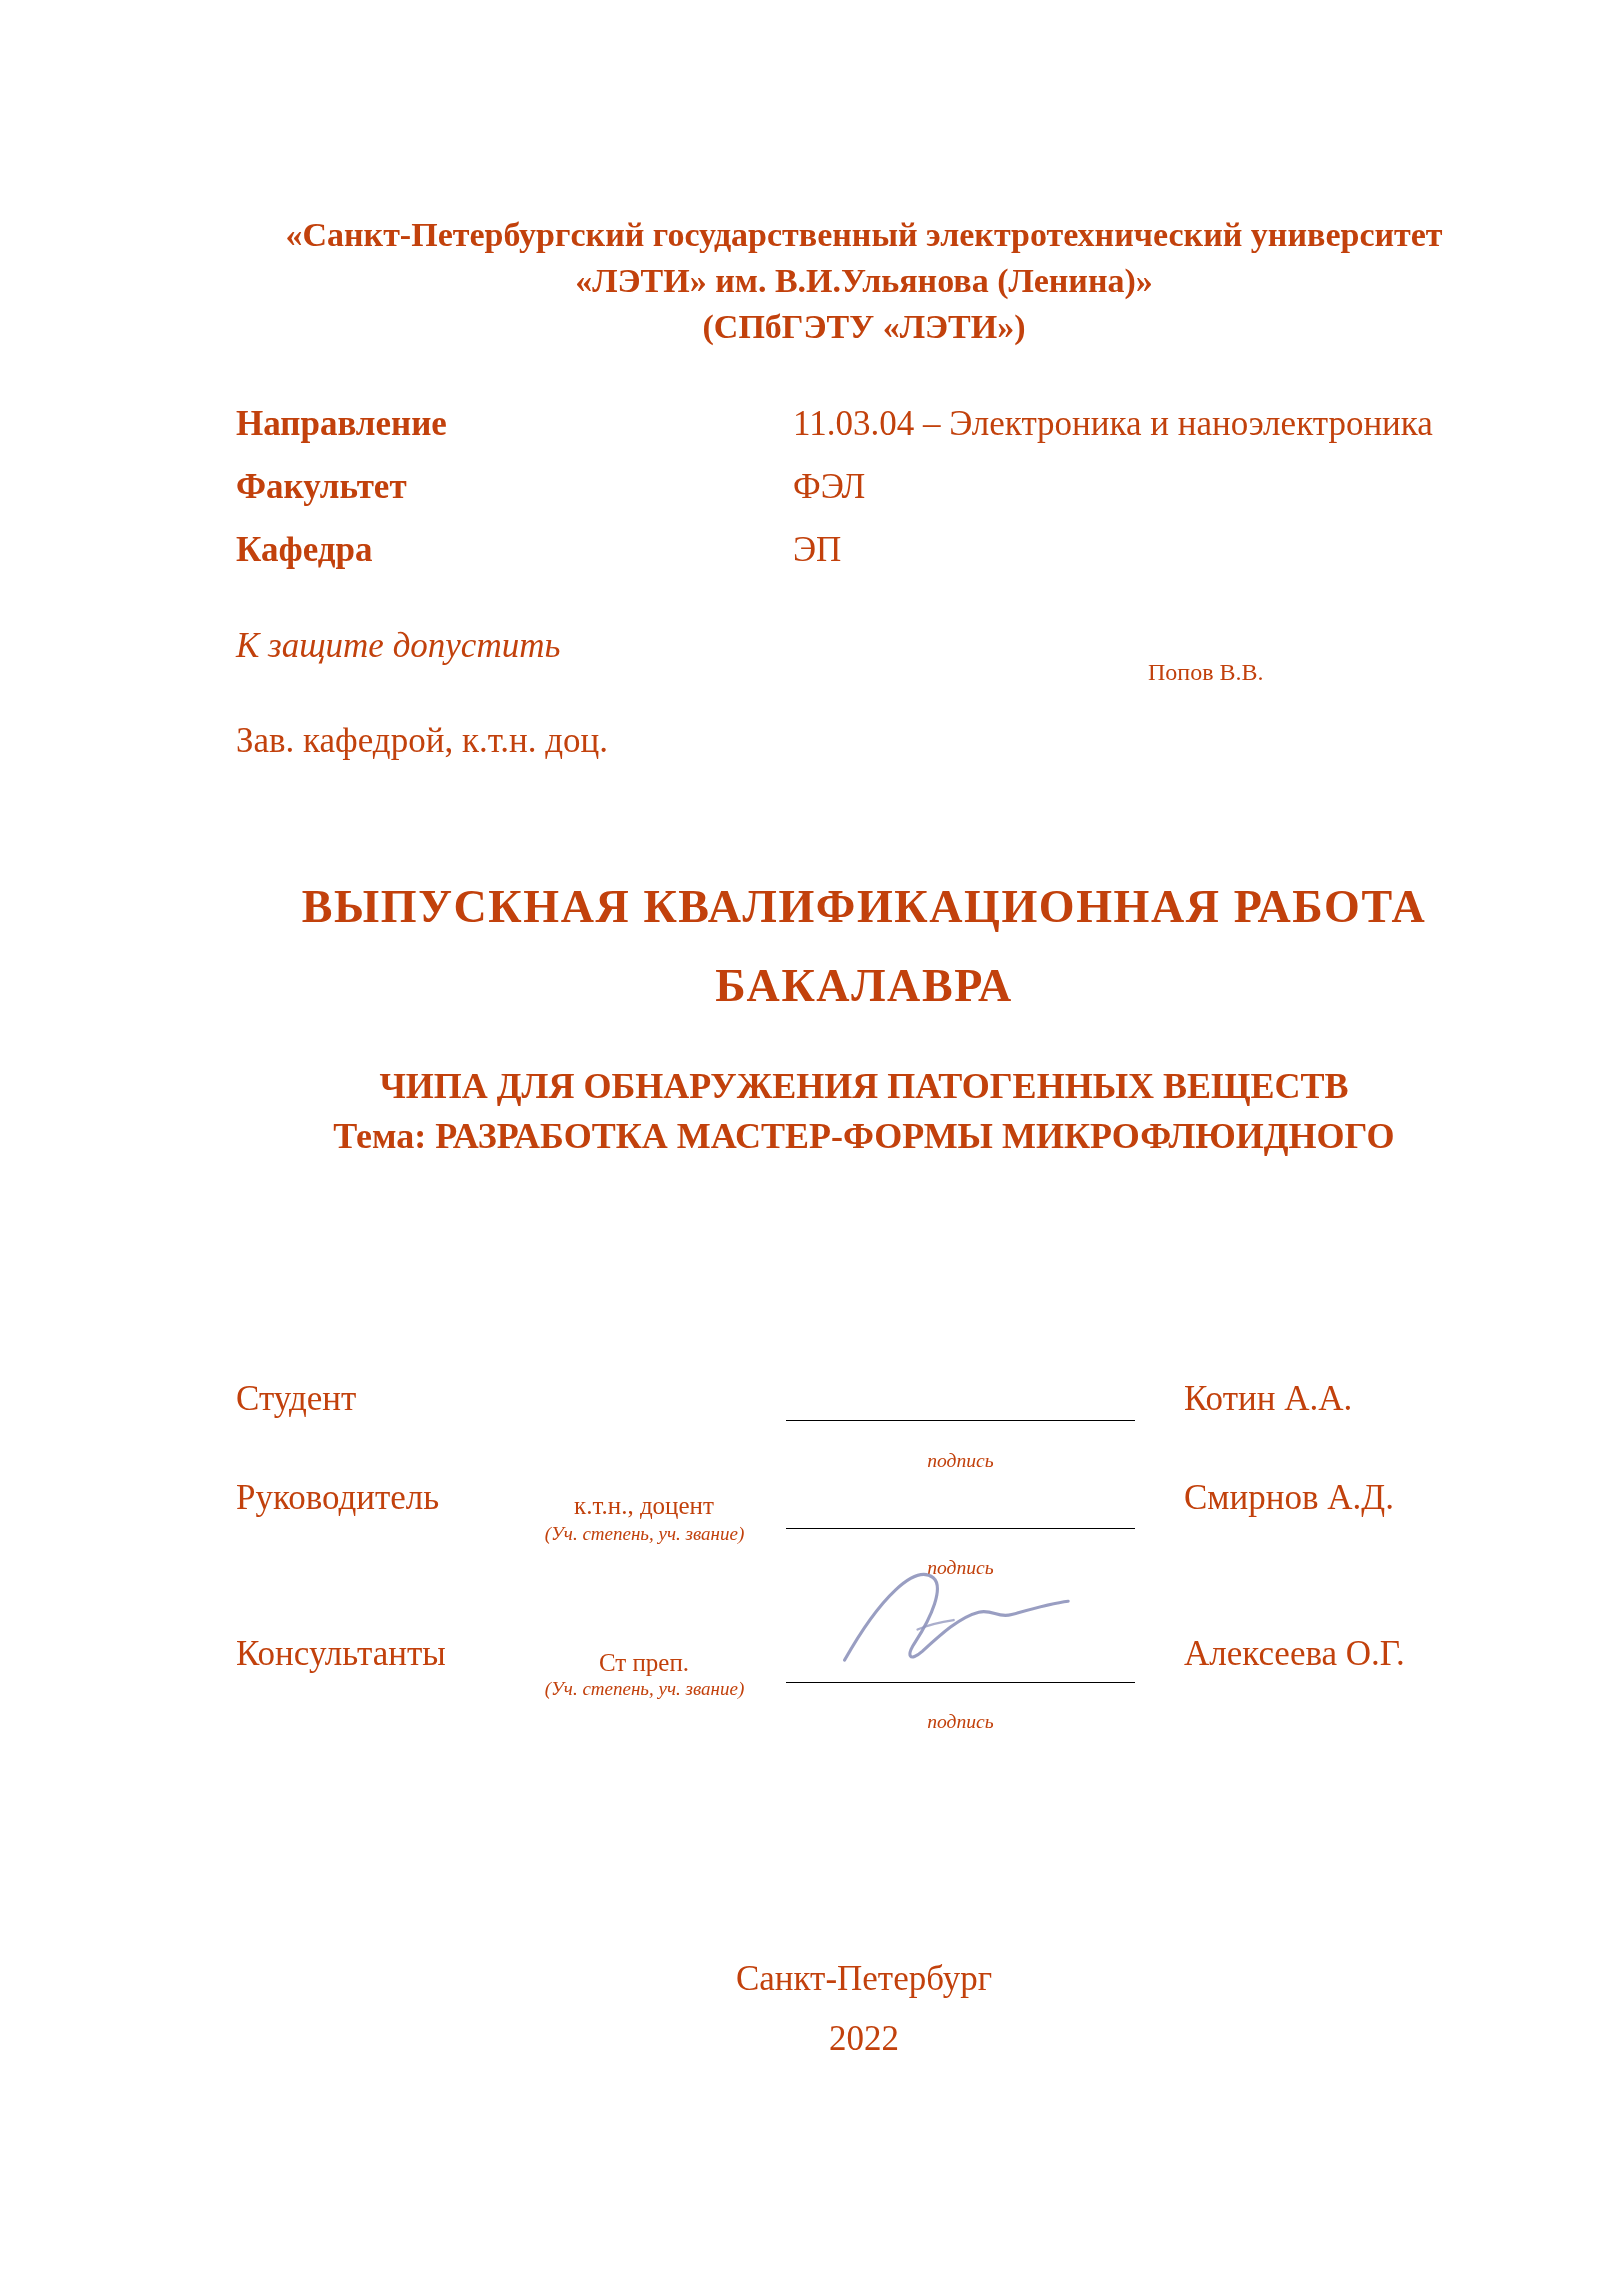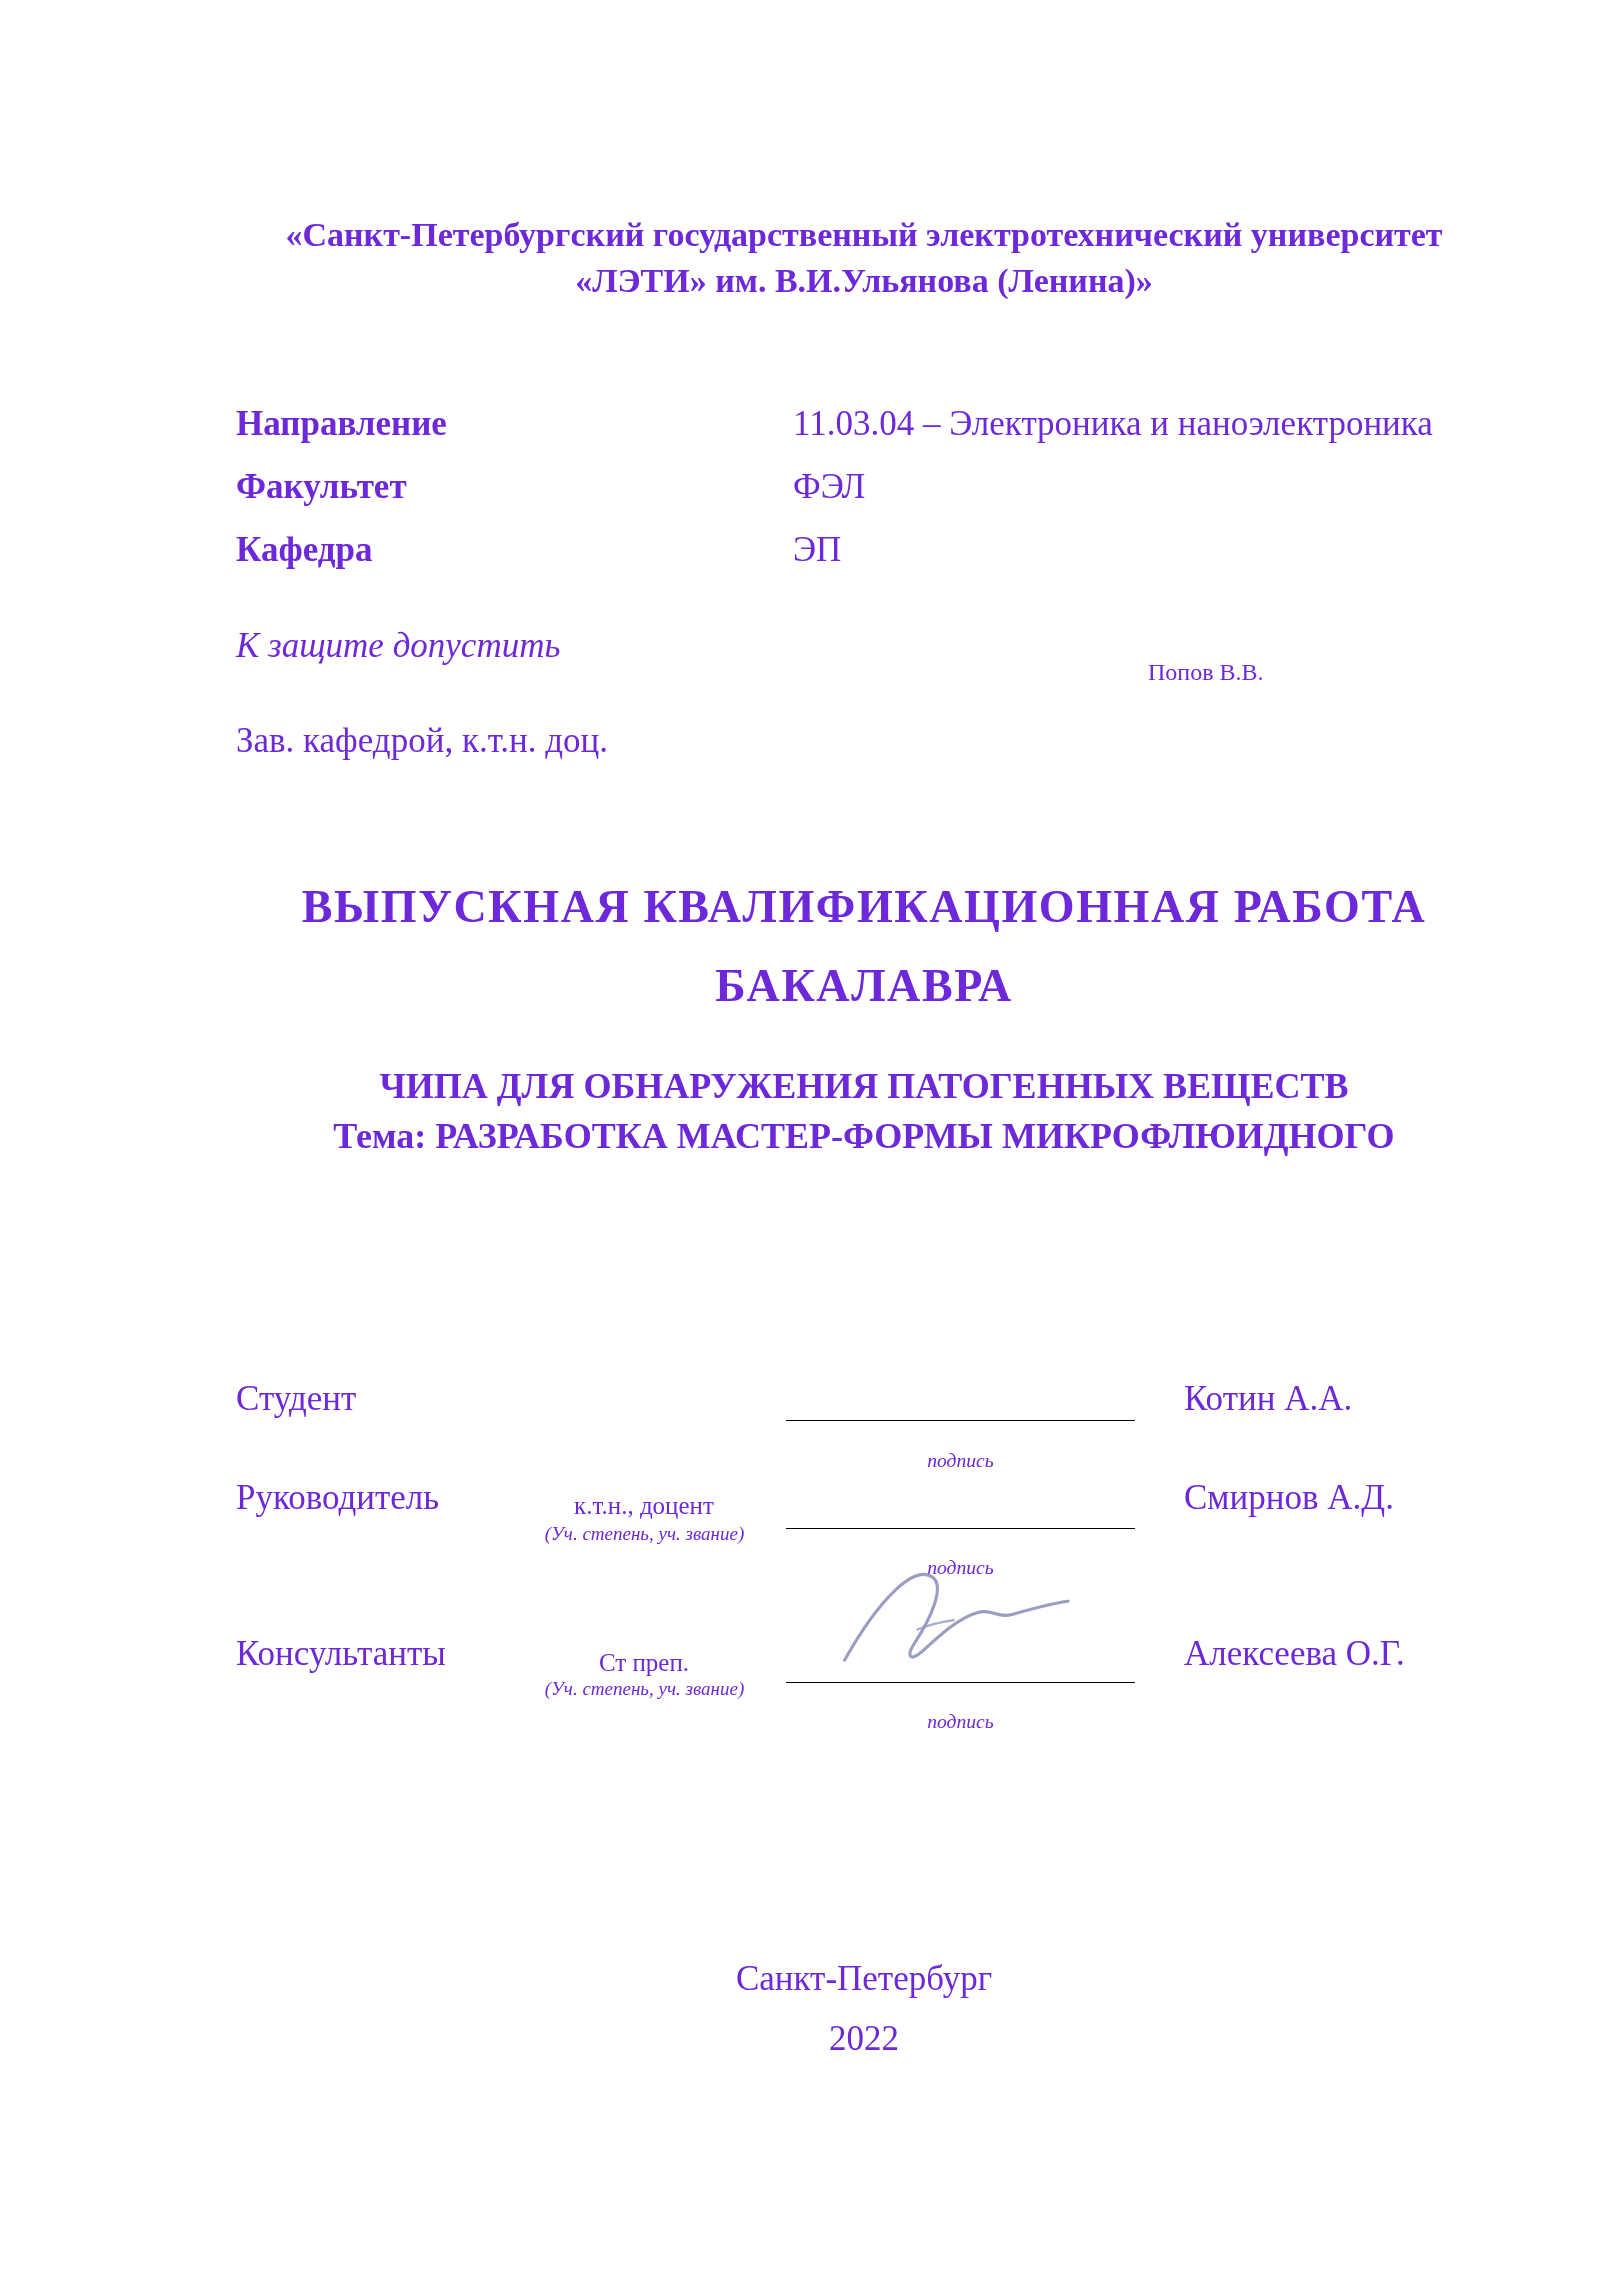--- a/index.html
+++ b/index.html
@@ -2,21 +2,21 @@
 <html lang="ru" style="font-size:12.6px"><head>
 <meta charset="utf-8">
 <style>
   * { margin:0; padding:0; box-sizing:border-box; }
   html, body { background:#ffffff; }
   .page {
     position:relative;
     width:1623px;
     height:2295px;
     background:#ffffff;
-    color:#6d28d9;
+    color:#c2410c;
     font-family:"Liberation Serif","DejaVu Serif",serif;
     overflow:hidden;
   }
   .content { position:absolute; left:236px; top:0; width:1256px; height:100%; }
   .abs { position:absolute; }
   .center { text-align:center; width:1256px; left:0; }
 
   .header-block {
     top:212px;
     font-size:34px;
@@ -61,20 +61,21 @@
 </style>
 </head>
 <body>
 
 <div class="page">
   <div class="content">
 
     <div class="abs header-block center">
       <div>«Санкт-Петербургский государственный электротехнический университет</div>
       <div>«ЛЭТИ» им. В.И.Ульянова (Ленина)»</div>
+      <div>(СПбГЭТУ «ЛЭТИ»)</div>
     </div>
 
     <div class="abs field-row" style="top:404px">
       <span class="label">Направление</span>
       <span class="value">11.03.04 – Электроника и наноэлектроника</span>
     </div>
     <div class="abs field-row" style="top:467px">
       <span class="label">Факультет</span>
       <span class="value">ФЭЛ</span>
     </div>

